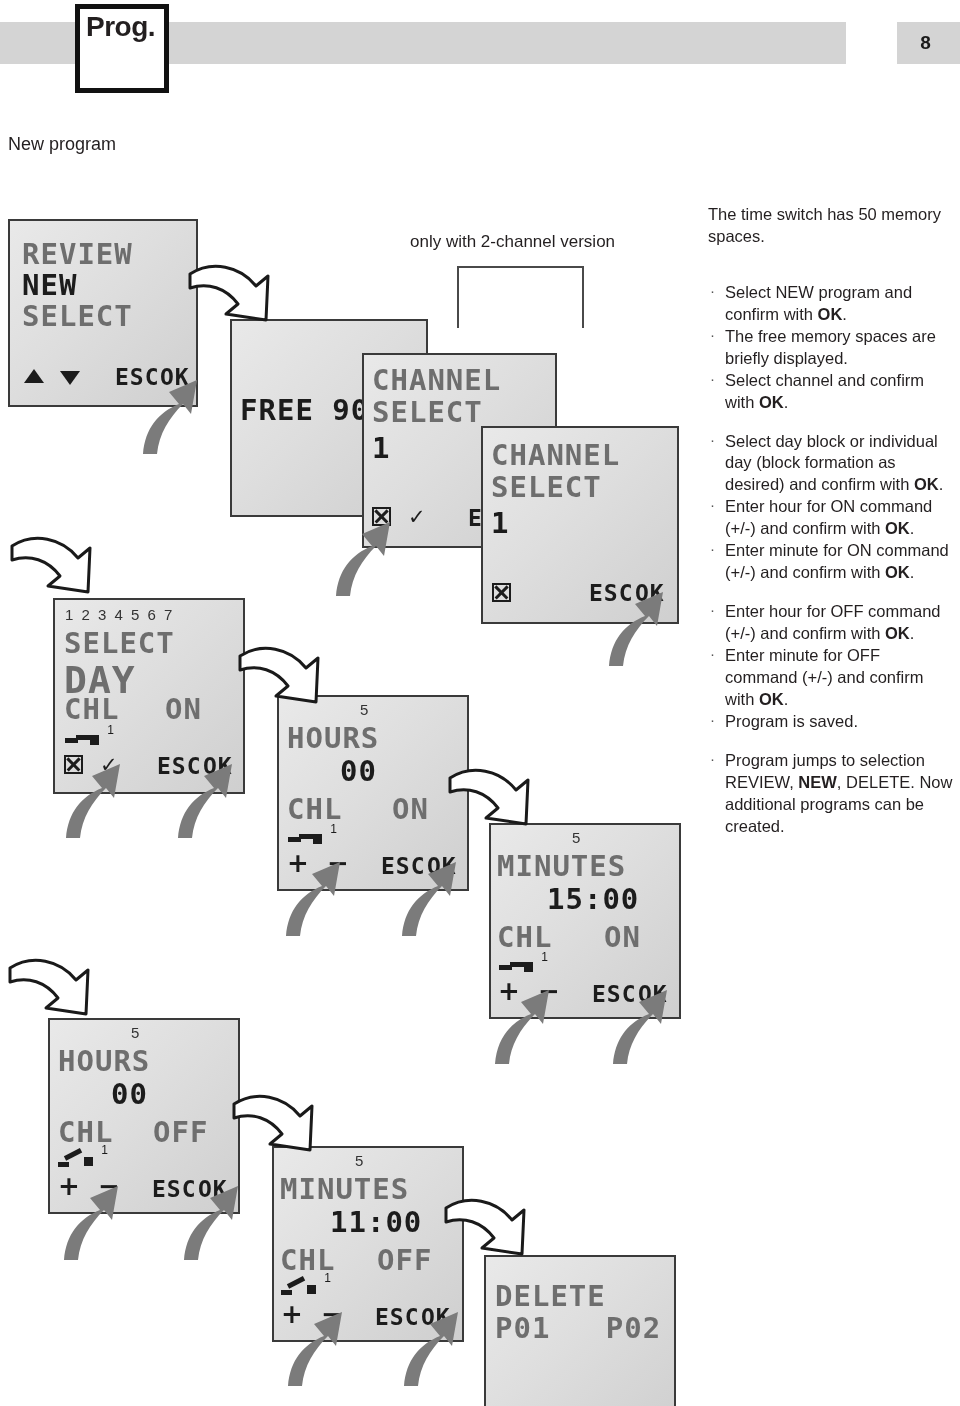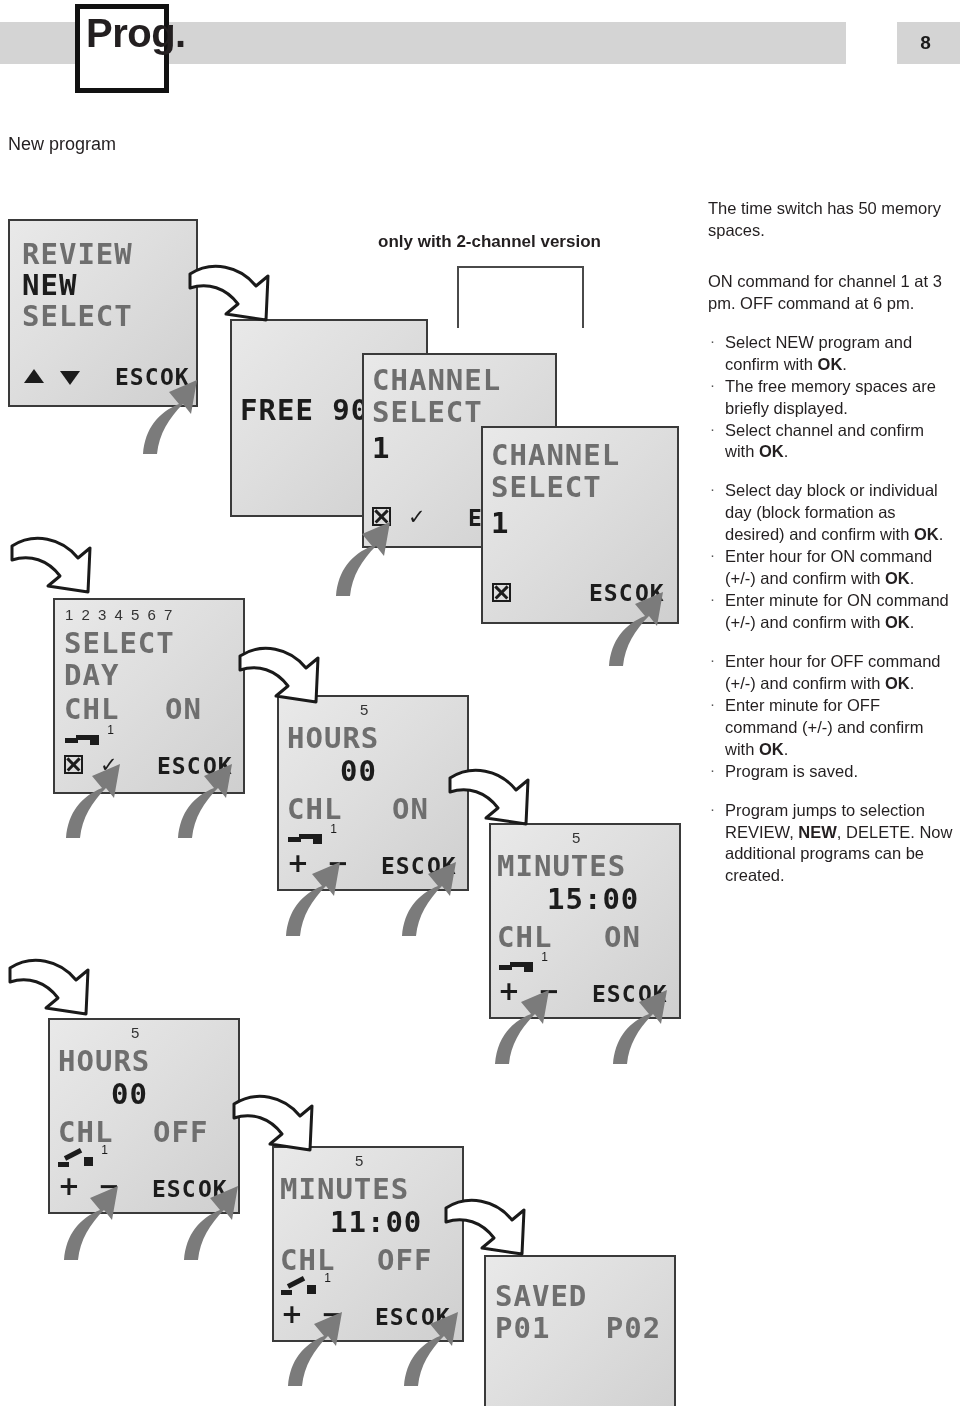--- a/index.html
+++ b/index.html
@@ -7,21 +7,21 @@
     width:960px;height:1406px;position:relative;background:#fff;
     font-family:"Liberation Sans",sans-serif;color:#231f20;overflow:hidden;
   }
   
   .hdr-bar{position:absolute;left:0;top:22px;width:846px;height:42px;background:#d4d4d4;}
   .hdr-page{position:absolute;left:897px;top:22px;width:63px;height:42px;background:#d4d4d4;
     display:flex;align-items:center;justify-content:center;}
   .hdr-page span{font-size:19px;font-weight:600;color:#1a1a1a;padding-right:6px;}
   .prog-box{position:absolute;left:75px;top:4px;width:94px;height:89px;background:#fff;
     border:5px solid #111;display:flex;align-items:flex-start;justify-content:flex-start;box-sizing:border-box;}
-  .prog-box span{font-size:40px;font-weight:bold;line-height:1;padding:4px 0 0 6px;letter-spacing:-.5px;}
+  .prog-box span{font-size:28px;font-weight:bold;line-height:1;padding:4px 0 0 6px;letter-spacing:-.5px;}
 
   .section-title{position:absolute;left:8px;top:134px;font-size:18px;color:#231f20;}
 
   
   .lcd{position:absolute;box-sizing:border-box;border:2px solid #3a3a3a;
     background:linear-gradient(135deg,#e9e9e9 0%,#dedede 45%,#cfcfcf 100%);margin-top:33px;}
   .lcdtxt{position:absolute;white-space:pre;color:#6e6e6e;
     font-family:"DejaVu Sans Mono","Liberation Mono",monospace;
     font-weight:bold;letter-spacing:1px;}
   .dark{color:#1c1c1c;}
@@ -48,42 +48,42 @@
   
   svg.arrow{position:absolute;overflow:visible;}
 
   
   .bracket{position:absolute;box-sizing:border-box;border:2px solid #4a4a4a;border-bottom:none;background:transparent;}
   .cap2ch{position:absolute;font-size:17px;color:#231f20;}
 
   
   .info{position:absolute;left:708px;top:186px;width:248px;font-size:16.5px;line-height:1.33;color:#231f20;}
   .info h4{margin:0;font-size:16.5px;font-weight:bold;}
-  .info p{margin:12px 0 0 0;}
+  .info p{margin:18px 0 0 0;}
   .info .gap{height:17px;}
   .bullets{margin:0;padding:0;list-style:none;}
   .bullets li{position:relative;padding-left:17px;margin-bottom:0px;}
   .bullets li .dot{position:absolute;left:2px;top:-1px;font-size:15px;color:#555;}
   .bullets li.spaced{margin-top:17px;}
   b{font-weight:bold;}
 </style>
 </head>
 <body>
 
 <div class="hdr-bar"></div>
 <div class="hdr-page">
   <span>8</span>
 </div>
 <div class="prog-box">
   <span>Prog.</span>
 </div>
 
 <div class="section-title">New program</div>
 
-<div class="cap2ch" style="left:378px;top:232px;font-weight:bold;">only with 2-channel version</div>
+<div class="cap2ch" style="left:410px;top:232px;">only with 2-channel version</div>
 <div class="bracket" style="left:457px;top:266px;width:127px;height:62px;"></div>
 
 <div class="lcd" style="left:8px;top:186px;width:190px;height:188px;">
   <div class="lcdtxt" style="left:12px;top:16px;font-size:29px;">REVIEW</div>
   <div class="lcdtxt dark" style="left:12px;top:47px;font-size:29px;">NEW</div>
   <div class="lcdtxt" style="left:12px;top:78px;font-size:29px;">SELECT</div>
   <div class="tri tri-up" style="left:14px;top:148px;"></div>
   <div class="tri tri-dn" style="left:50px;top:150px;"></div>
   <div class="lcdtxt dark" style="left:105px;top:143px;font-size:23px;">ESC</div>
   <div class="lcdtxt dark" style="left:150px;top:143px;font-size:23px;">OK</div>
@@ -107,21 +107,21 @@
   <div class="lcdtxt" style="left:8px;top:42px;font-size:29px;">SELECT</div>
   <div class="lcdtxt dark" style="left:8px;top:78px;font-size:29px;">1</div>
   <div class="gx" style="left:9px;top:155px;"></div>
   <div class="lcdtxt dark" style="left:106px;top:152px;font-size:23px;">ESC</div>
   <div class="lcdtxt dark" style="left:152px;top:152px;font-size:23px;">OK</div>
 </div>
 
 <div class="lcd" style="left:53px;top:565px;width:192px;height:196px;">
   <div class="lcdtxt tiny" style="left:10px;top:6px;font-size:15px;">1 2 3 4 5 6 7</div>
   <div class="lcdtxt" style="left:9px;top:26px;font-size:29px;">SELECT</div>
-  <div class="lcdtxt" style="left:9px;top:58px;font-size:29px;">DAY</div>
+  <div class="lcdtxt" style="left:9px;top:58px;font-size:38px;">DAY</div>
   <div class="lcdtxt" style="left:9px;top:92px;font-size:29px;">CHL</div>
   <div class="lcdtxt" style="left:110px;top:92px;font-size:29px;">ON</div>
   <div class="relay" style="left:10px;top:131px;">
     <div class="bar" style="left:0;top:7px;width:13px;"></div>
     <div class="bar" style="left:11px;top:4px;width:16px;"></div>
     <div class="bar" style="left:25px;top:4px;width:9px;height:10px;"></div>
     <span class="lbl">1</span>
   </div>
   <div class="gx" style="left:9px;top:155px;"></div>
   <div class="chk" style="left:45px;top:155px;">✓</div>
@@ -195,21 +195,21 @@
     <div class="bar" style="left:25px;top:6px;width:9px;height:9px;"></div>
     <span class="lbl">1</span>
   </div>
   <div class="plusminus" style="left:7px;top:153px;">+</div>
   <div class="plusminus" style="left:47px;top:153px;">−</div>
   <div class="lcdtxt dark" style="left:101px;top:156px;font-size:23px;">ESC</div>
   <div class="lcdtxt dark" style="left:147px;top:156px;font-size:23px;">OK</div>
 </div>
 
 <div class="lcd" style="left:484px;top:1222px;width:192px;height:180px;">
-  <div class="lcdtxt" style="left:9px;top:22px;font-size:29px;">SAVED</div>
+  <div class="lcdtxt" style="left:9px;top:22px;font-size:29px;">DELETE</div>
   <div class="lcdtxt" style="left:9px;top:54px;font-size:29px;">P01   P02</div>
 </div>
 
 <svg class="arrow" style="left:186px;top:258px;" width="90" height="80" viewBox="0 0 90 80">
   <path d="M4 16 C26 2 54 8 70 28 L82 18 L80 62 L40 56 L52 46 C40 30 22 24 4 30 Z" fill="#ffffff" stroke="#1a1a1a" stroke-width="3" stroke-linejoin="round"></path>
 </svg>
 <svg class="arrow" style="left:8px;top:530px;" width="90" height="80" viewBox="0 0 90 80">
   <path d="M4 16 C26 2 54 8 70 28 L82 18 L80 62 L40 56 L52 46 C40 30 22 24 4 30 Z" fill="#ffffff" stroke="#1a1a1a" stroke-width="3" stroke-linejoin="round"></path>
 </svg>
 <svg class="arrow" style="left:236px;top:640px;" width="90" height="80" viewBox="0 0 90 80">
@@ -264,21 +264,20 @@
 <svg class="arrow" style="left:280px;top:1310px;" width="66" height="78" viewBox="0 0 66 78">
   <path d="M8 76 C10 50 24 34 44 26 L34 14 L62 2 L56 36 L48 26 C34 40 24 56 22 76 Z" fill="#7b7b7b"></path>
 </svg>
 <svg class="arrow" style="left:396px;top:1310px;" width="66" height="78" viewBox="0 0 66 78">
   <path d="M8 76 C10 50 24 34 44 26 L34 14 L62 2 L56 36 L48 26 C34 40 24 56 22 76 Z" fill="#7b7b7b"></path>
 </svg>
 
 <div class="info">
   <p>The time switch has 50 memory spaces.</p>
   <div class="gap"></div>
-  <p>ON command for channel 1 at 3 pm. OFF command at 6 pm.</p>
   <div class="gap"></div>
   <ul class="bullets" id="steps-list">
       <li><span class="dot">·</span>Select NEW program and confirm with <b>OK</b>.</li>
       <li><span class="dot">·</span>The free memory spaces are briefly displayed.</li>
       <li><span class="dot">·</span>Select channel and confirm with <b>OK</b>.</li>
       <li class="spaced"><span class="dot">·</span>Select day block or individual day (block formation as desired) and confirm with <b>OK</b>.</li>
       <li><span class="dot">·</span>Enter hour for ON command (+/-) and confirm with <b>OK</b>.</li>
       <li><span class="dot">·</span>Enter minute for ON command (+/-) and confirm with <b>OK</b>.</li>
       <li class="spaced"><span class="dot">·</span>Enter hour for OFF command (+/-) and confirm with <b>OK</b>.</li>
       <li><span class="dot">·</span>Enter minute for OFF command (+/-) and confirm with <b>OK</b>.</li>

